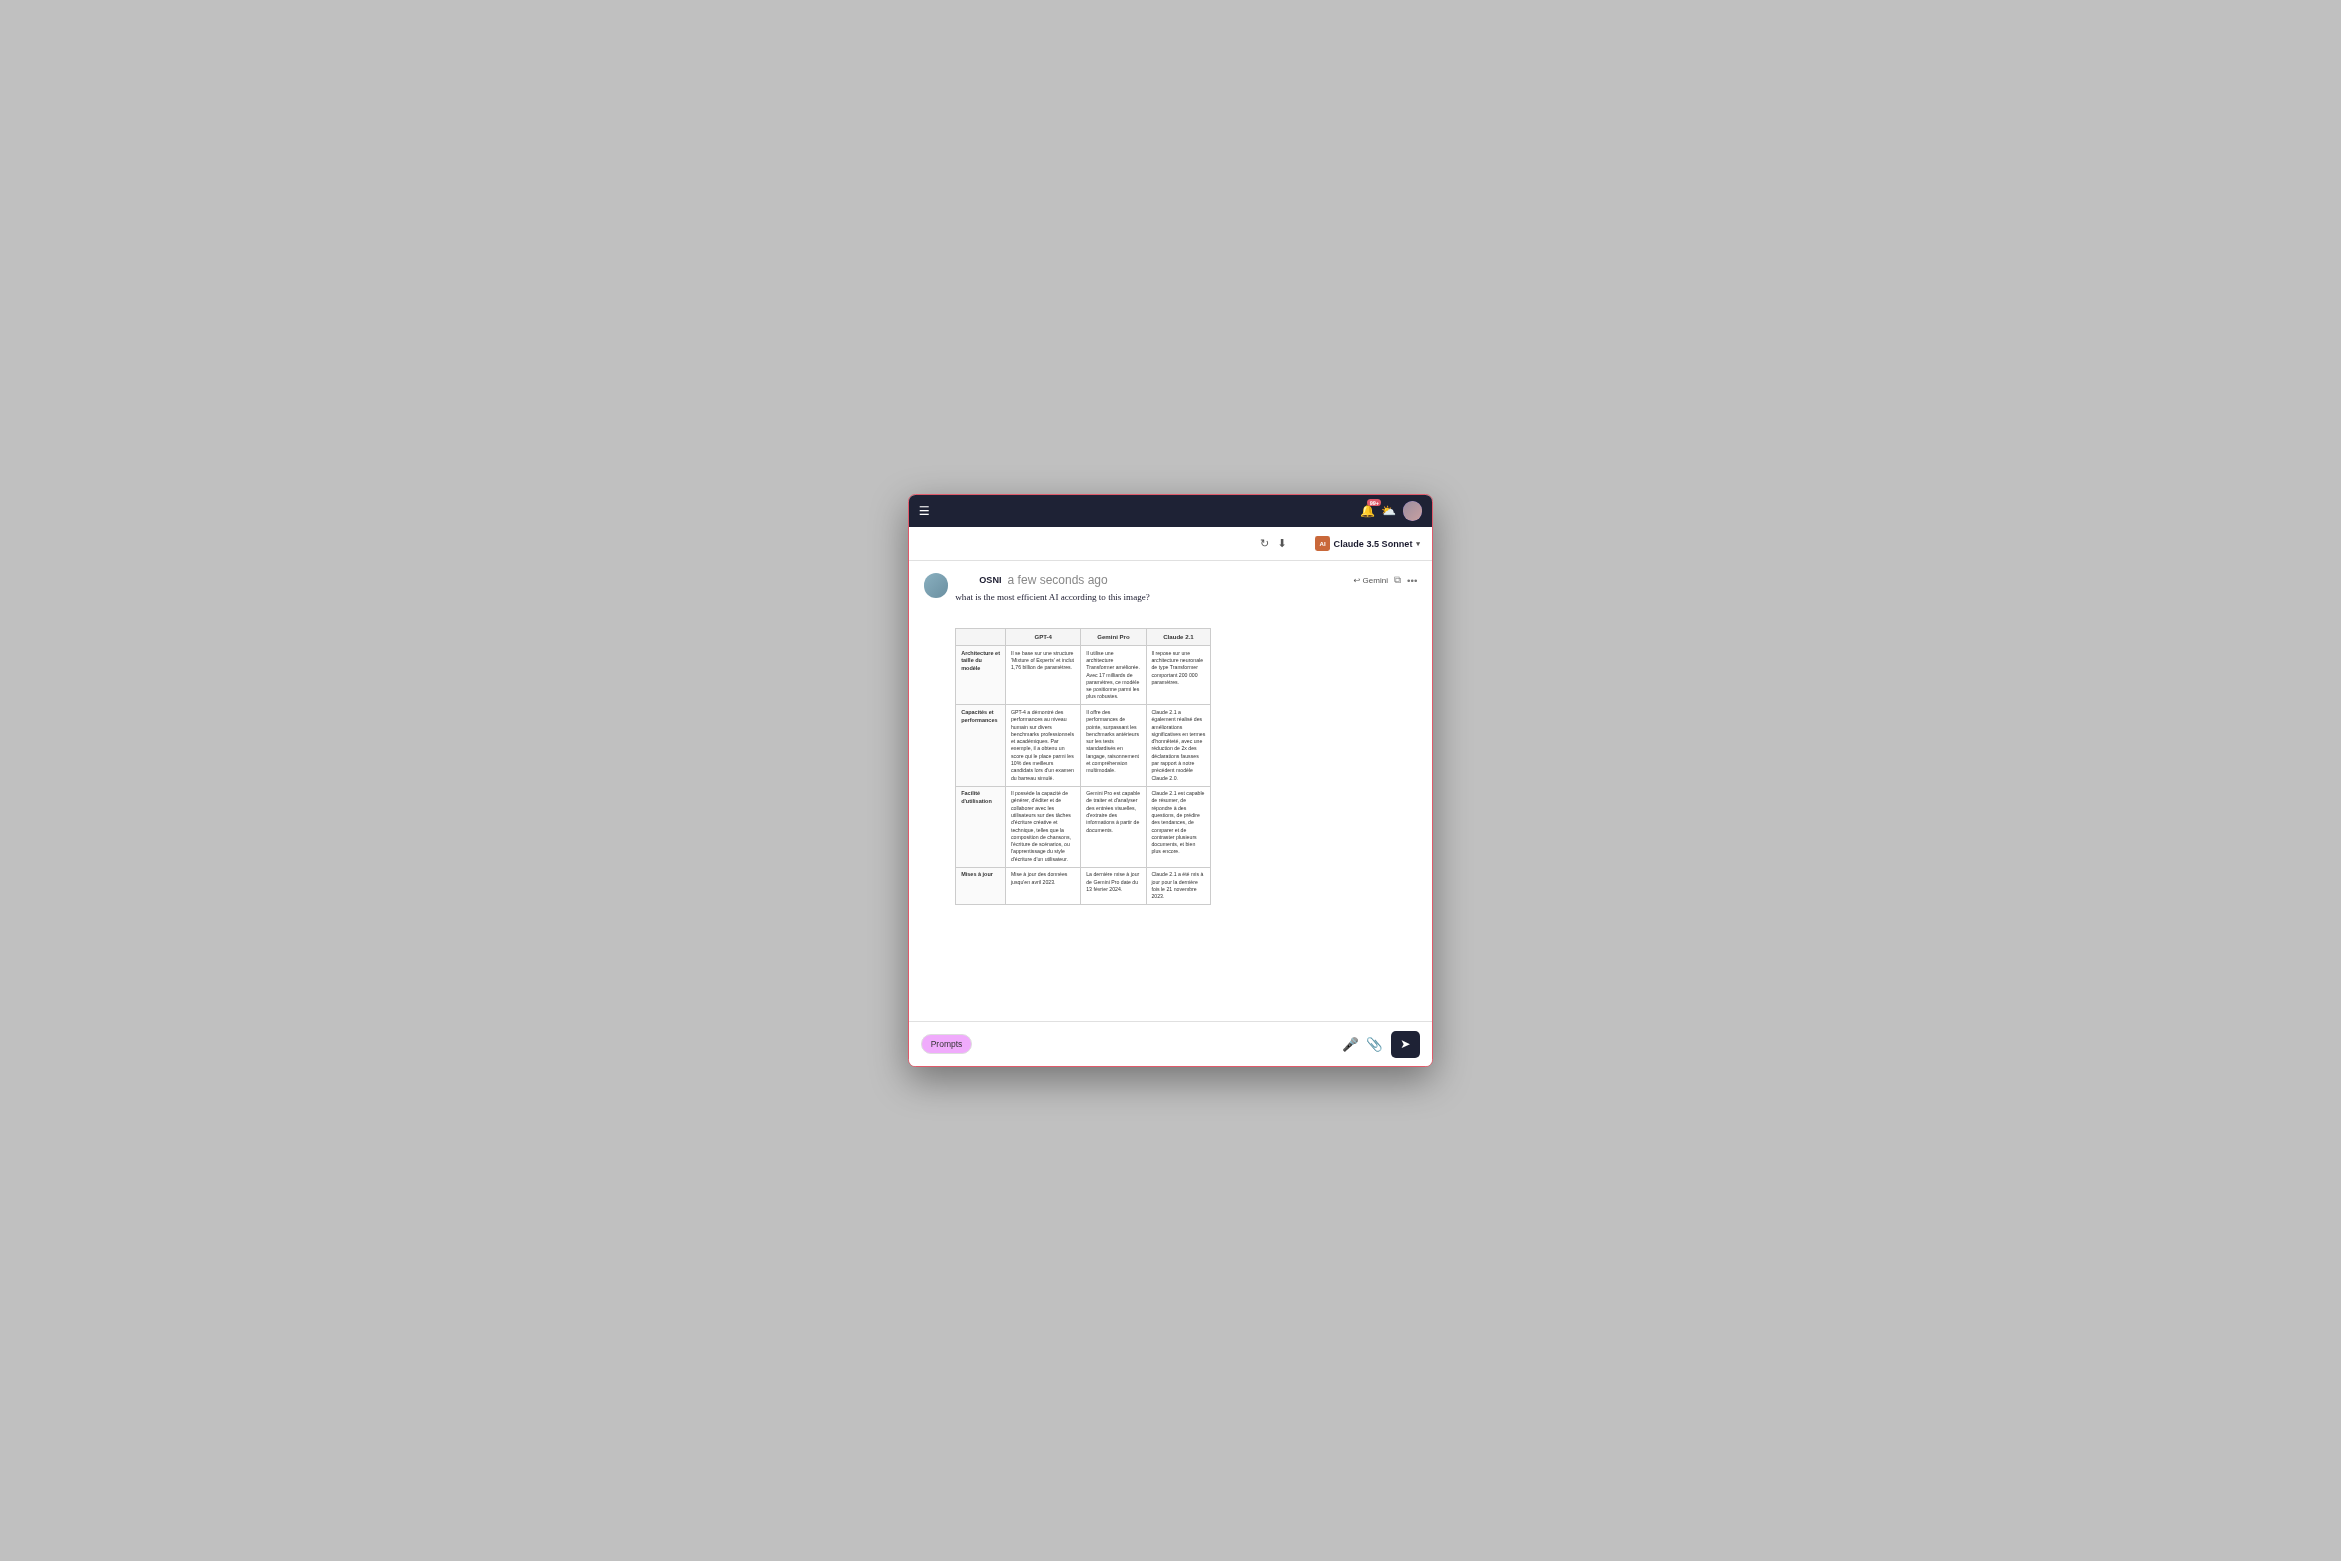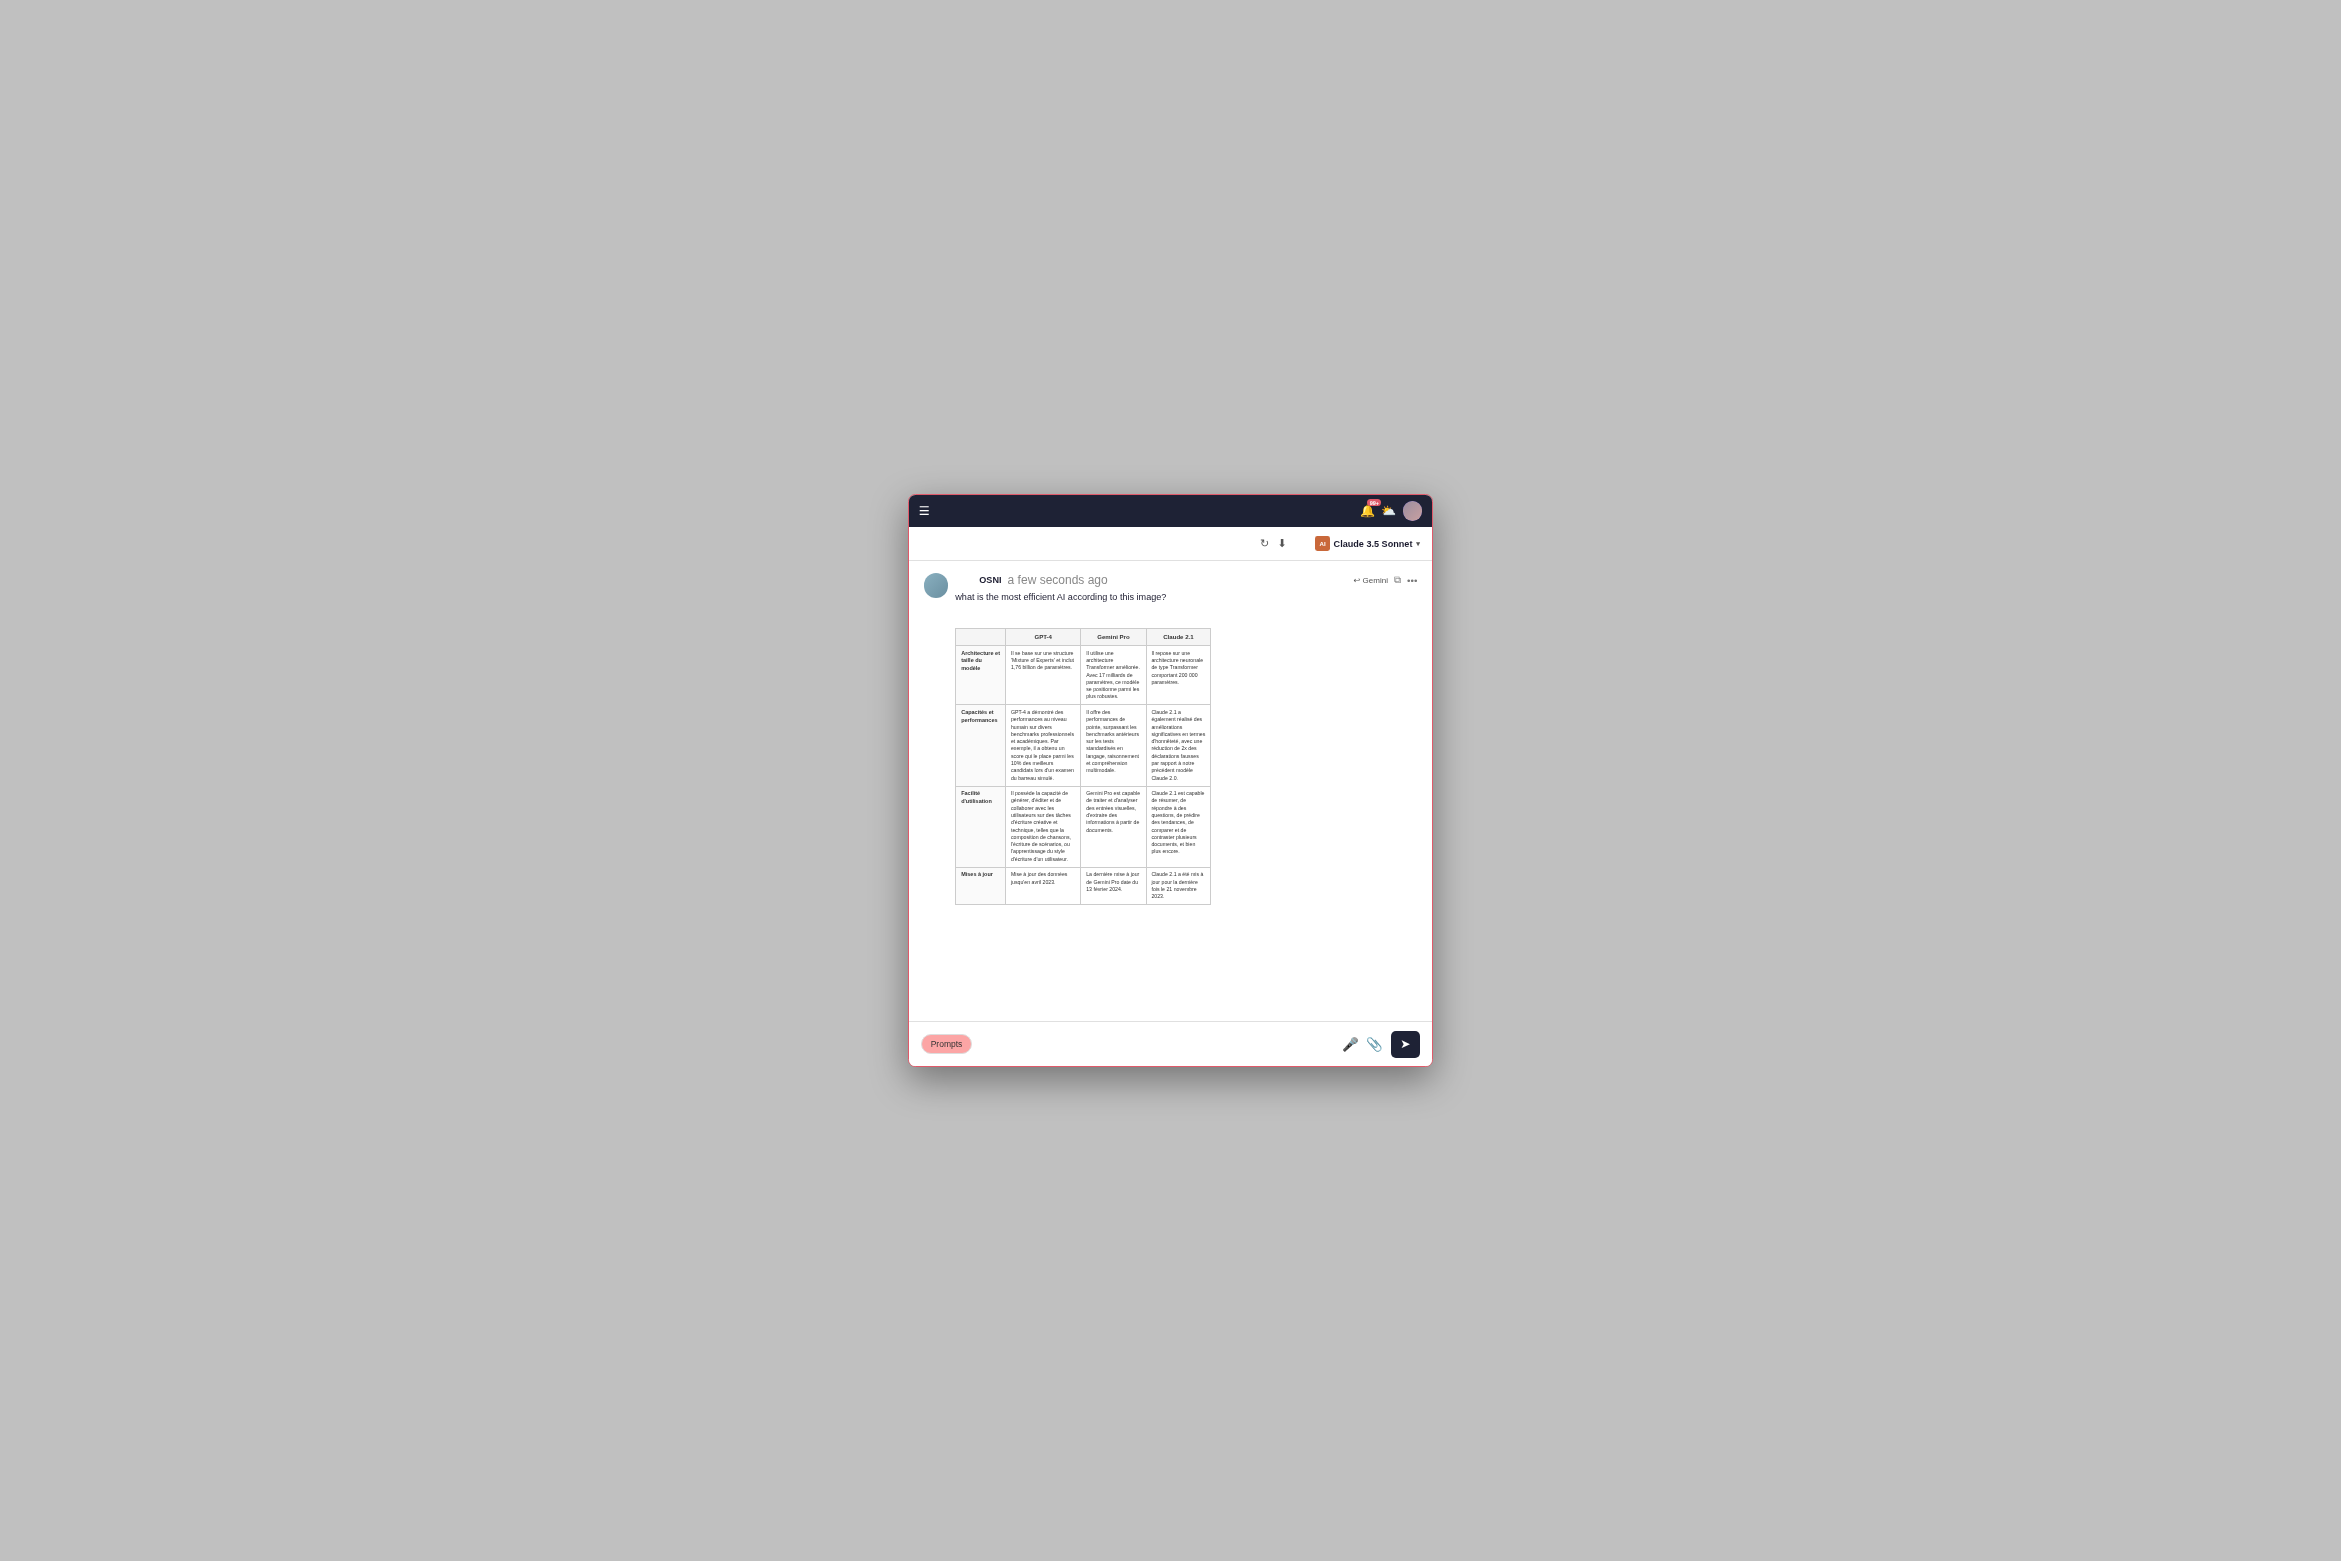--- a/index.html
+++ b/index.html
@@ -214,20 +214,21 @@
       border: none;
       cursor: pointer;
       color: #777;
       font-size: 9.8px;
     }
     .message-text {
       font-size: 9.1px;
       color: #1a1a2e;
       margin-bottom: 26px;
       font-weight: 400;
+      font-family: Liberation Serif, serif;
     }
     
     .comparison-table {
       border-collapse: collapse;
       width: 100%;
       max-width: 256px;
       font-size: 5.5px;
       color: #333;
       border: 0.6px solid #ccc;
     }
@@ -274,21 +275,21 @@
       display: flex;
       align-items: center;
     }
     .input-toolbar {
       display: flex;
       align-items: center;
       justify-content: space-between;
     }
     .prompts-btn {
       border: 0.6px solid #ddd;
-      background: #fca5a5;
+      background: #f0abfc;
       border-radius: 10px;
       padding: 4.3px 8.5px;
       font-size: 8.5px;
       color: #333;
       cursor: pointer;
       font-weight: 400;
     }
     .input-right-actions {
       display: flex;
       align-items: center;

